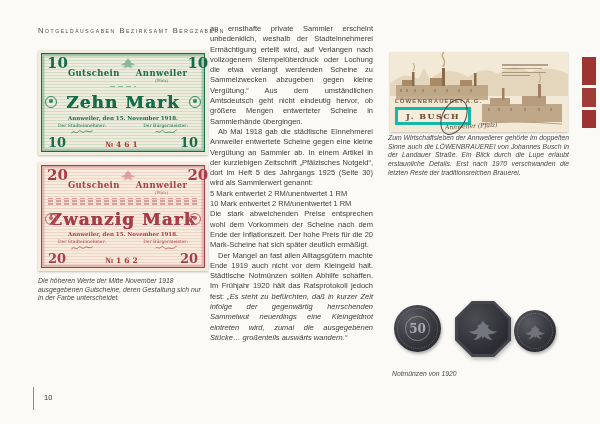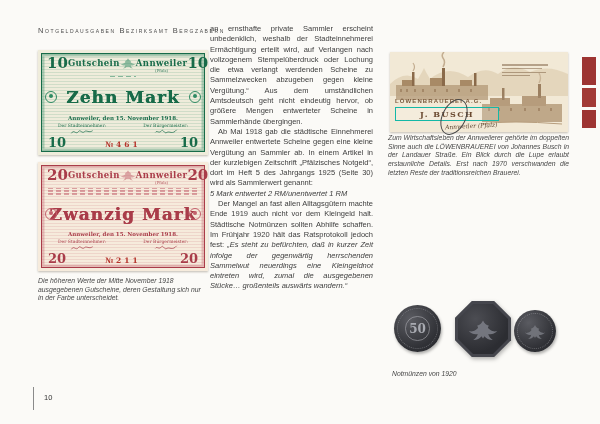--- a/index.html
+++ b/index.html
@@ -14,21 +14,21 @@
   .note{position:absolute;left:38px;width:170px;padding:3px;box-sizing:border-box;
     box-shadow:0 1px 2px rgba(80,70,50,.35);}
   .note10{top:50px;height:105px;--ink:#2e8a63;--inkd:#176b49;background:#efecdb;}
   .note20{top:162px;height:109px;--ink:#c2606c;--inkd:#a93c49;background:#f6ebdc;}
   .note-inner{position:relative;height:100%;border:1px solid var(--inkd);box-sizing:border-box;
     box-shadow:inset 0 0 0 2.5px color-mix(in srgb,var(--ink) 35%, transparent);
     background:repeating-linear-gradient(180deg,color-mix(in srgb,var(--ink) 16%, transparent) 0 1px,transparent 1px 3px);
     display:flex;flex-direction:column;}
   .n-top{display:flex;justify-content:space-between;align-items:flex-start;padding:2px 5px 0 5px;}
   .n-big{font:bold 15px "DejaVu Serif",serif;color:var(--inkd);line-height:1;}
-  .n-title,.n-issuer{font:bold 8.5px "DejaVu Serif",serif;color:var(--inkd);letter-spacing:.4px;margin-top:2px;}
+  .n-title,.n-issuer{font:bold 8.5px "DejaVu Serif",serif;color:var(--inkd);letter-spacing:.4px;margin-top:12px;}
   .n-issuer-wrap{display:flex;flex-direction:column;align-items:center;}
   .n-issuer-sub{font:4px "DejaVu Serif",serif;color:var(--inkd);opacity:.8;}
   .crest{margin-top:1px;opacity:.5;}
   .crest svg{display:block;}
   .micro{margin:1px auto 0 auto;}
   .micro i{display:block;height:1.3px;margin:1.6px auto;
     background:repeating-linear-gradient(90deg,color-mix(in srgb,var(--ink) 55%, transparent) 0 5px,transparent 5px 8px);}
   .micro.short i{width:26px;}
   .micro.full i{width:150px;}
   .n-band{position:relative;flex:1;display:flex;align-items:center;justify-content:center;}
@@ -51,36 +51,36 @@
   
   .caption{position:absolute;font-style:italic;font-size:6.8px;line-height:8.7px;color:#474747;}
   .cap-left{left:38px;top:277px;width:168px;}
   .cap-right{left:388px;top:134px;width:181px;text-align:justify;}
   .cap-coins{left:392px;top:370px;width:150px;}
   .body-text{font-size:7.5px;line-height:10.3px;color:#3d3d3d;text-align:justify;}
   .left-body{position:absolute;left:38px;top:320px;width:170px;}
   .midcol{position:absolute;left:210px;top:24px;width:163px;}
   .midcol p{margin:0;}
   .ind{text-indent:8px;}
-  .val-line{font-style:italic;}
+  .val-line{}
   .quote{font-style:italic;}
 
   
   .pagenum-wrap{position:absolute;left:33px;top:387px;display:flex;align-items:flex-start;}
   .pagenum-rule{width:1px;height:23px;background:#8a8a8a;}
   .pagenum{margin:6px 0 0 10px;font-size:7.5px;color:#333;}
 
   
   .letterhead{position:absolute;left:390px;top:52px;width:178px;height:80px;background:#f2e9d6;
     box-shadow:0 1px 2px rgba(90,75,50,.35);}
   .letterhead svg{position:absolute;left:0;top:0;}
   .lh-company{position:absolute;left:5px;top:46px;font:bold 6px "Liberation Sans",sans-serif;
     letter-spacing:1.1px;color:#7a5a3e;}
   .lh-owner{position:absolute;left:5px;top:55px;font:bold 8px "DejaVu Serif",serif;letter-spacing:1.5px;
-    color:#6b4a30;border:1px solid #14b8a6;padding:1px 24px;background:rgba(255,255,255,.15);}
+    color:#6b4a30;border:3px solid #14b8a6;padding:1px 8px;background:rgba(255,255,255,.15);}
   .lh-script{position:absolute;left:55px;top:70px;font:italic 6px "DejaVu Serif",serif;color:#5f4733;
     transform:rotate(-3deg);}
   .loupe{position:absolute;left:52px;top:46px;width:22px;height:36px;border:1.5px solid #474747;
     border-radius:50%;transform:rotate(26deg);}
   .addr{position:absolute;left:112px;top:10px;width:50px;}
   .addr i{display:block;height:1.2px;background:rgba(120,90,60,.5);margin:2.4px 0;}
   .addr i:nth-child(1){width:46px;} .addr i:nth-child(2){width:40px;}
   .addr i:nth-child(3){width:44px;} .addr i:nth-child(4){width:28px;}
 
   
@@ -195,37 +195,39 @@
         </span>
         <span class="sig">
           <span class="sig-t">Der Bürgermeister:</span>
           <svg width="28" height="8" viewBox="0 0 26 9">
               <path d="M1 5 C3 2 5 7 8 3 C10 1 11 7 14 5 C17 3 20 8 25 2" fill="none" stroke="#a93c49" stroke-width="0.8"></path>
             </svg>
         </span>
       </div>
       <div class="n-bottom">
         <span class="n-big2">20</span>
-        <span class="n-serial"><span>№</span> <span class="digits">211</span></span>
+        <span class="n-serial"><span>№</span> <span class="digits">162</span></span>
         <span class="n-big2">20</span>
       </div>
     </div>
   </div>
 
   <div class="caption cap-left">Die höheren Werte der Mitte November 1918 ausgegebenen Gutscheine, deren Gestaltung sich nur in der Farbe unterscheidet.</div>
 
   <div class="pagenum-wrap">
     <span class="pagenum-rule"></span>
     <span class="pagenum">10</span>
   </div>
 
   <div class="midcol body-text">
     <p>an ernsthafte private Sammler erscheint unbedenklich, weshalb der Stadteinnehmerei Ermächtigung erteilt wird, auf Verlangen nach vollzogenem Stempelüberdruck oder Lochung die etwa verlangt werdenden Scheine zu Sammelzwecken abzugeben gegen kleine Vergütung.“ Aus dem umständlichen Amtsdeutsch geht nicht eindeutig hervor, ob größere Mengen entwerteter Scheine in Sammlerhände übergingen.</p>
     <p class="ind">Ab Mai 1918 gab die städtische Einnehmerei Annweiler entwertete Scheine gegen eine kleine Vergütung an Sammler ab. In einem Artikel in der kurzlebigen Zeitschrift „Pfälzisches Notgeld“, dort im Heft 5 des Jahrgangs 1925 (Seite 30) wird als Sammlerwert genannt:</p>
     <p class="val-line">5 Mark entwertet 2 RM/unentwertet 1 RM</p>
+    <p class="val-line">10 Mark entwertet 2 RM/unentwertet 1 RM</p>
+    <p>Die stark abweichenden Preise entsprechen wohl dem Vorkommen der Scheine nach dem Ende der Inflationszeit. Der hohe Preis für die 20 Mark-Scheine hat sich später deutlich ermäßigt.</p>
     <p class="ind"><span>Der Mangel an fast allen Alltagsgütern machte Ende 1919 auch nicht vor dem Kleingeld halt. Städtische Notmünzen sollten Abhilfe schaffen. Im Frühjahr 1920 hält das Ratsprotokoll jedoch fest: </span><span class="quote">„Es steht zu befürchten, daß in kurzer Zeit infolge der gegenwärtig herrschenden Sammelwut neuerdings eine Kleingeldnot eintreten wird, zumal die ausgegebenen Stücke… großenteils auswärts wandern.“</span></p>
   </div>
 
   <div class="letterhead">
     <svg width="178" height="80" viewBox="0 0 178 80">
       <path d="M0 32 Q14 18 28 27 L32 20 L34 16 L36 20 L40 27 Q58 12 78 25 Q94 13 108 22 Q122 10 140 20 Q158 12 178 22 L178 44 L0 44 Z" fill="#d9c6a8" opacity="0.55"></path>
       <rect x="6" y="33" width="92" height="15" fill="#b39877" opacity="0.75"></rect>
       <rect x="12" y="28" width="10" height="6" fill="#a88a66"></rect>
       <rect x="40" y="26" width="14" height="8" fill="#a88a66"></rect>
       <rect x="70" y="28" width="12" height="6" fill="#a88a66"></rect>

